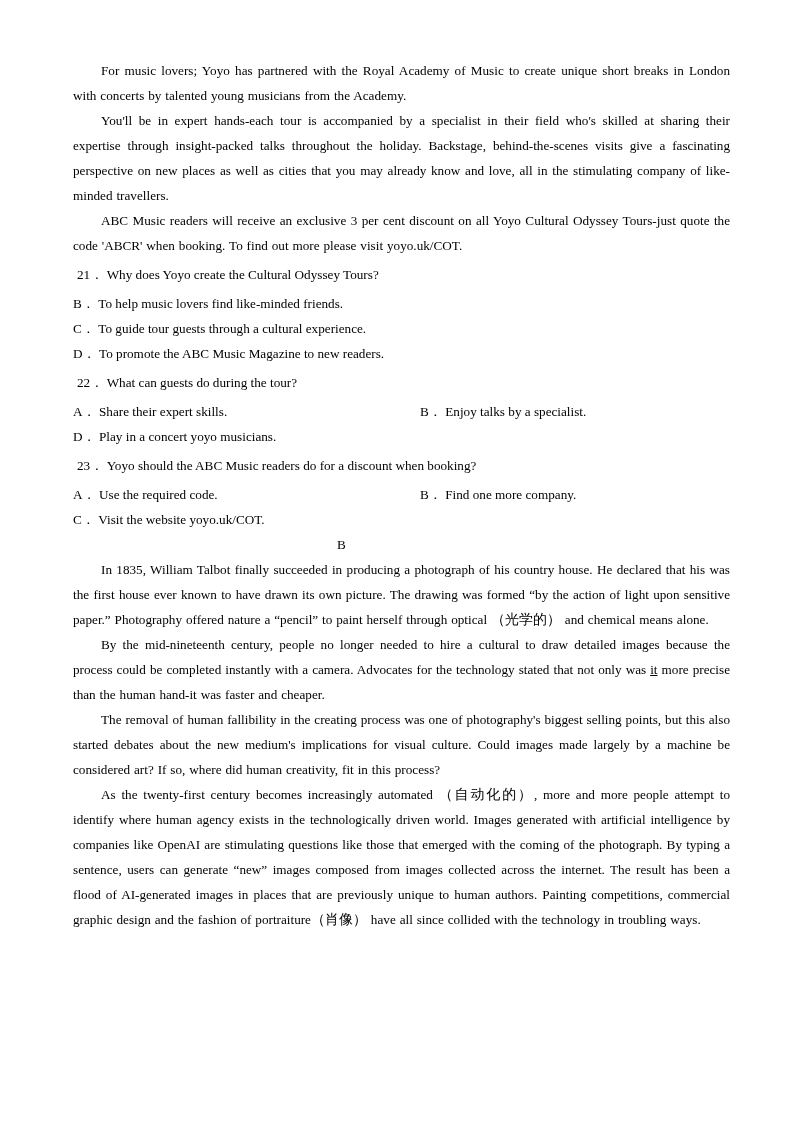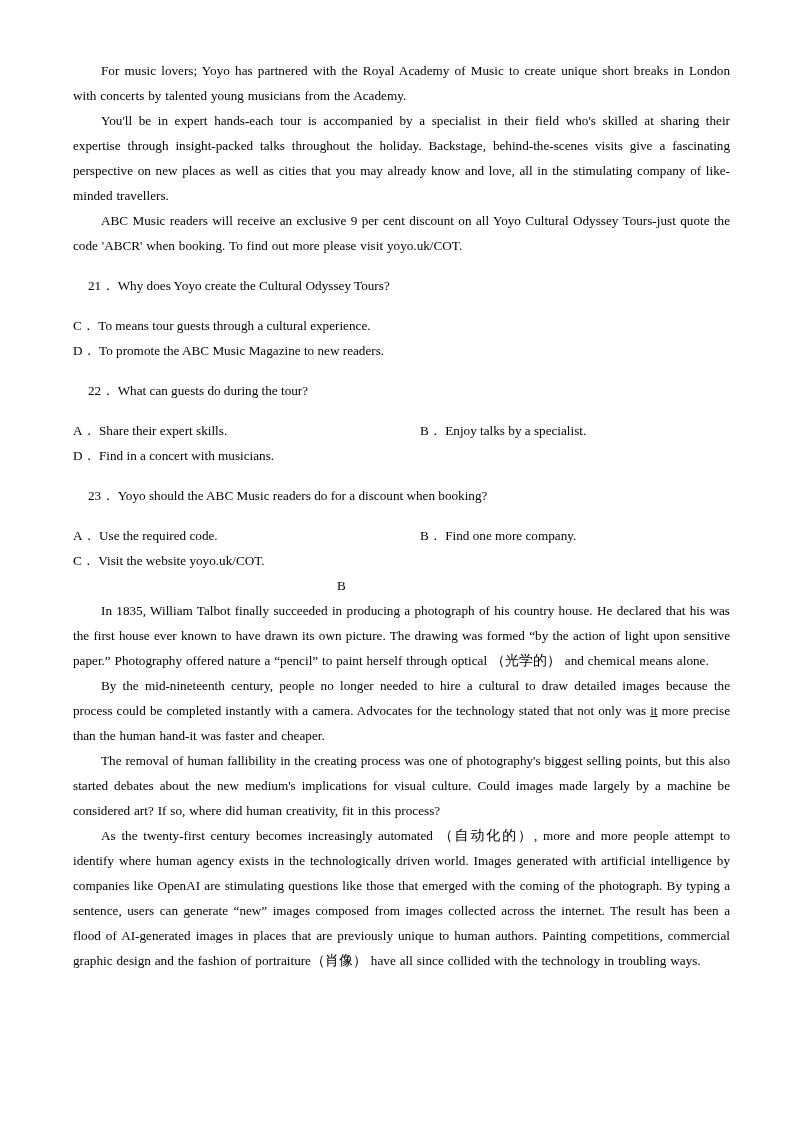--- a/index.html
+++ b/index.html
@@ -28,21 +28,21 @@
     line-height: 25px;
     text-align: justify;
     text-justify: inter-word;
     margin: 0;
     text-indent: 28px;
     word-spacing: 0.6px;
   }
   .q-line {
     font-size: 13.2px;
     line-height: 25px;
-    margin: 15px;
+    margin: 4px;
     text-indent: 0;
     white-space: nowrap;
   }
   .opt-single {
     font-size: 13.2px;
     line-height: 25px;
     margin: 0;
     white-space: nowrap;
   }
   .opt-row {
@@ -67,37 +67,38 @@
   .cjk { font-family: "DejaVu Sans", "Liberation Sans", sans-serif; font-size: 14px; }
 </style>
 </head>
 <body>
 
 <div class="page">
 
   <div>
     <p class="para">For music lovers; Yoyo has partnered with the Royal Academy of Music to create unique short breaks in London with concerts by talented young musicians from the Academy.</p>
     <p class="para">You'll be in expert hands-each tour is accompanied by a specialist in their field who's skilled at sharing their expertise through insight-packed talks throughout the holiday. Backstage, behind-the-scenes visits give a fascinating perspective on new places as well as cities that you may already know and love, all in the stimulating company of like-minded travellers.</p>
-    <p class="para">ABC Music readers will receive an exclusive 9 per cent discount on all Yoyo Cultural Odyssey Tours-just quote the code 'ABCR' when booking. To find out more please visit yoyo.uk/COT.</p>
+    <p class="para">ABC Music readers will receive an exclusive 3 per cent discount on all Yoyo Cultural Odyssey Tours-just quote the code 'ABCR' when booking. To find out more please visit yoyo.uk/COT.</p>
   </div>
 
   <div>
     <p class="q-line"><span>21．</span>&nbsp;<span>Why does Yoyo create the Cultural Odyssey Tours?</span></p>
-    <p class="opt-single"><span>C．</span>&nbsp;<span>To means tour guests through a cultural experience.</span></p>
+    <p class="opt-single"><span>B．</span>&nbsp;<span>To help music lovers find like-minded friends.</span></p>
+    <p class="opt-single"><span>C．</span>&nbsp;<span>To guide tour guests through a cultural experience.</span></p>
     <p class="opt-single"><span>D．</span>&nbsp;<span>To promote the ABC Music Magazine to new readers.</span></p>
   </div>
 
   <div>
     <p class="q-line"><span>22．</span>&nbsp;<span>What can guests do during the tour?</span></p>
     <div class="opt-row">
       <span class="col col-a"><span>A．</span>&nbsp;<span>Share their expert skills.</span></span>
       <span class="col col-b"><span>B．</span>&nbsp;<span>Enjoy talks by a specialist.</span></span>
     </div>
     <div class="opt-row">
-      <span class="col col-b"><span>D．</span>&nbsp;<span>Find in a concert with musicians.</span></span>
+      <span class="col col-b"><span>D．</span>&nbsp;<span>Play in a concert yoyo musicians.</span></span>
     </div>
   </div>
 
   <div>
     <p class="q-line"><span>23．</span>&nbsp;<span>Yoyo should the ABC Music readers do for a discount when booking?</span></p>
     <div class="opt-row">
       <span class="col col-a"><span>A．</span>&nbsp;<span>Use the required code.</span></span>
       <span class="col col-b"><span>B．</span>&nbsp;<span>Find one more company.</span></span>
     </div>
     <div class="opt-row">

